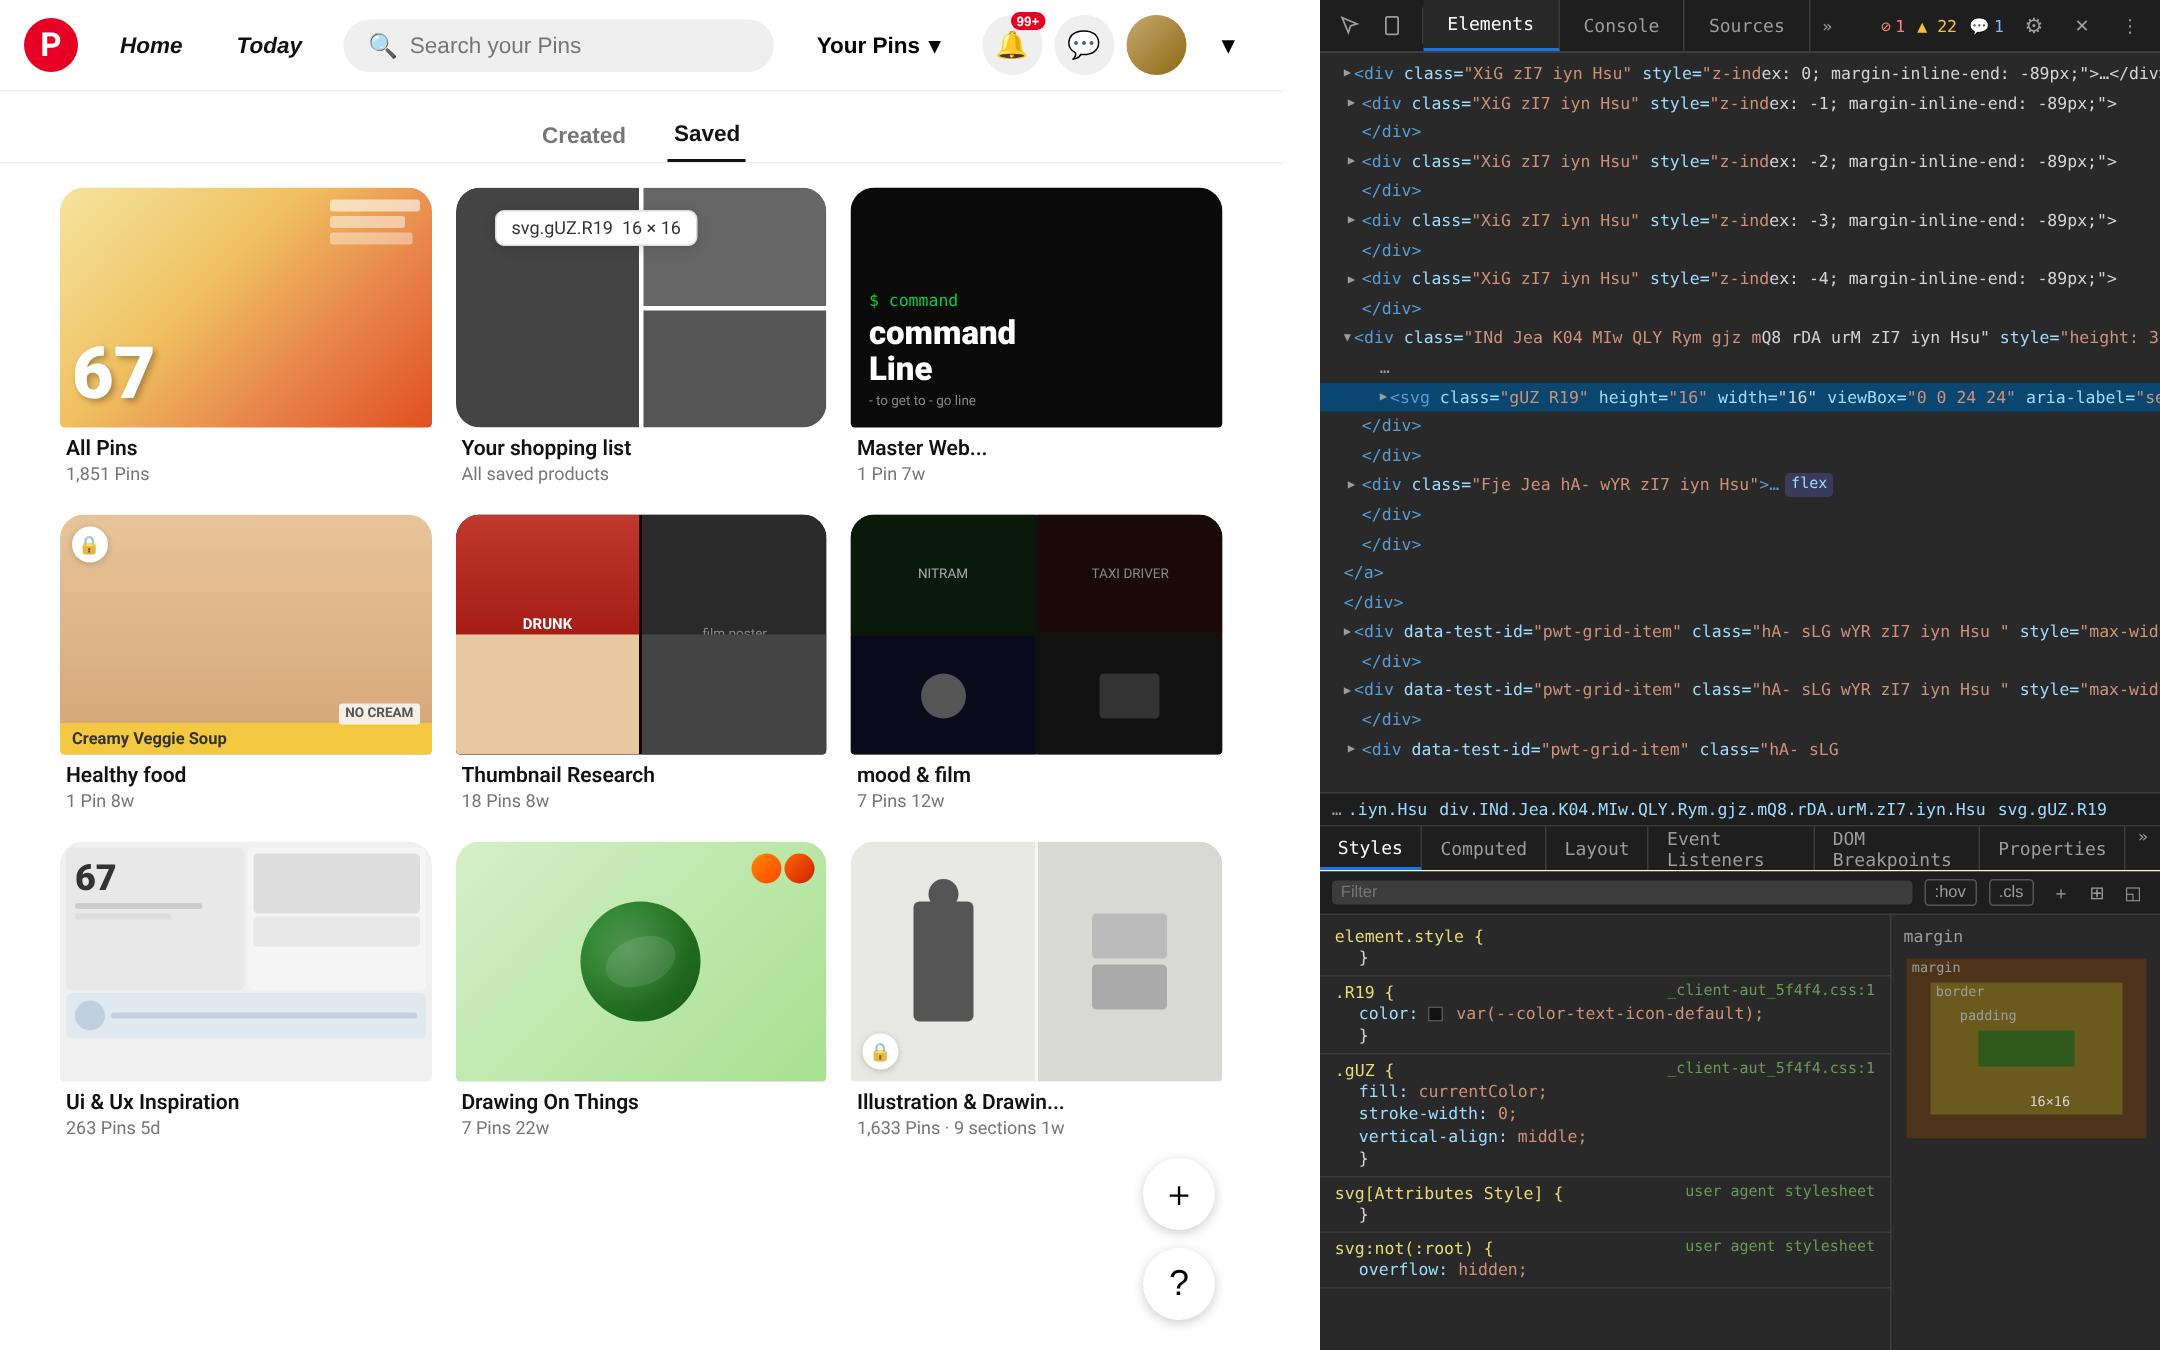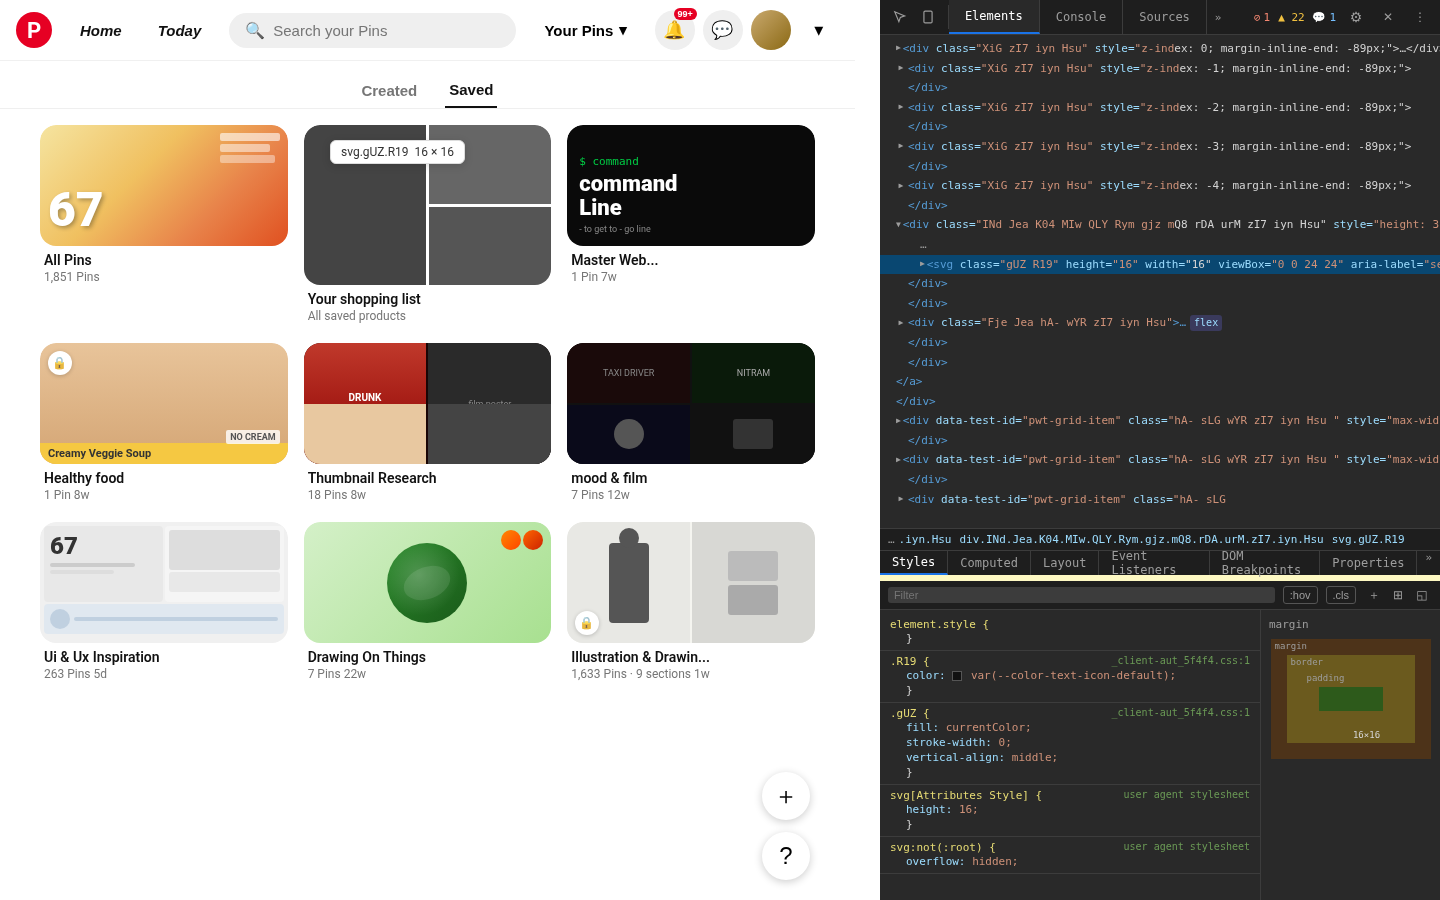--- a/index.html
+++ b/index.html
@@ -274,22 +274,22 @@
       background: #aaa;
     }
 
     .mosaic .sub-img {
       background: #bbb;
     }
 
     
     .pin-img-content {
       width: 100%;
-      height: 121px;
-      border-radius: 16px;
+      height: 160px;
+      border-radius: 3px;
       overflow: hidden;
       display: flex;
       align-items: center;
       justify-content: center;
       font-size: 11px;
       color: rgba(255,255,255,0.8);
       position: relative;
     }
 
     
@@ -471,21 +471,21 @@
       background: #292929;
       display: flex;
       flex-direction: column;
       border-top: 1px solid #3c3c3c;
       flex-shrink: 0;
     }
 
     .dt-bottom-tabs {
       display: flex;
       background: #1e1e1e;
-      border-bottom: 6px solid #fef9c3;
+      border-bottom: 1px solid #fef9c3;
       height: 30px;
       align-items: flex-start;
     }
 
     .dt-bottom-tab {
       padding: 0 12px;
       height: 100%;
       display: flex;
       align-items: center;
       font-size: 12px;
@@ -800,22 +800,22 @@
       </div>
       <div class="pin-info">
         <div class="pin-title">Thumbnail Research</div>
         <div class="pin-sub">18 Pins  8w</div>
       </div>
     </div>
 
     <div class="pin-card">
       <div class="pin-img-content" style="background: #111; position: relative;">
         <div style="position:absolute; inset:0; display:grid; grid-template-columns:1fr 1fr; grid-template-rows:1fr 1fr; gap:2px;">
+          <div style="background: #0a1a0a; display:flex; align-items:center; justify-content:center; color:#aaa; font-size:9px;">NITRAM</div>
           <div style="background: #1a0a0a; display:flex; align-items:center; justify-content:center; color:#888; font-size:9px;">TAXI DRIVER</div>
-          <div style="background: #0a1a0a; display:flex; align-items:center; justify-content:center; color:#aaa; font-size:9px;">NITRAM</div>
           <div style="background: #0a0a1a; display:flex; align-items:center; justify-content:center;">
             <div style="width:30px; height:30px; border-radius:50%; background: #555;"></div>
           </div>
           <div style="background: #111; display:flex; align-items:center; justify-content:center;">
             <div style="width:40px; height:30px; background:#333; border-radius:3px;"></div>
           </div>
         </div>
       </div>
       <div class="pin-info">
         <div class="pin-title">mood &amp; film</div>
@@ -1104,23 +1104,20 @@
             <span class="css-brace">}</span>
           </div>
         </div>
 
         <div class="css-rule">
           <div>
             <span class="css-selector">svg[Attributes Style] {</span>
             <span class="css-source">user agent stylesheet</span>
           </div>
           <div class="css-property">
-            <span class="css-prop-name">height: </span><span class="css-prop-value">16;</span>
-          </div>
-          <div class="css-property">
             <span class="css-brace">}</span>
           </div>
         </div>
 
         <div class="css-rule">
           <div>
             <span class="css-selector">svg:not(:root) {</span>
             <span class="css-source">user agent stylesheet</span>
           </div>
           <div class="css-property">

